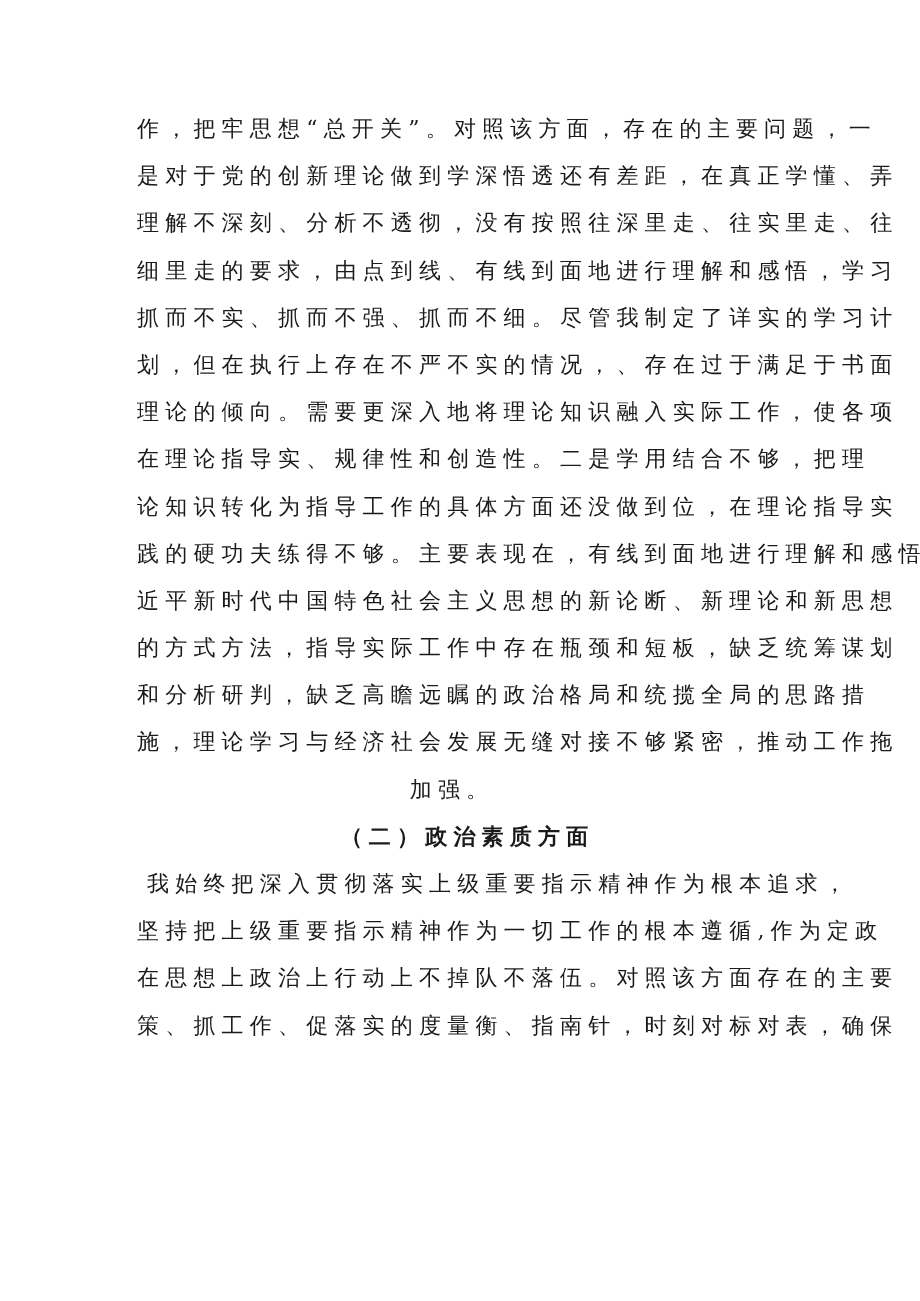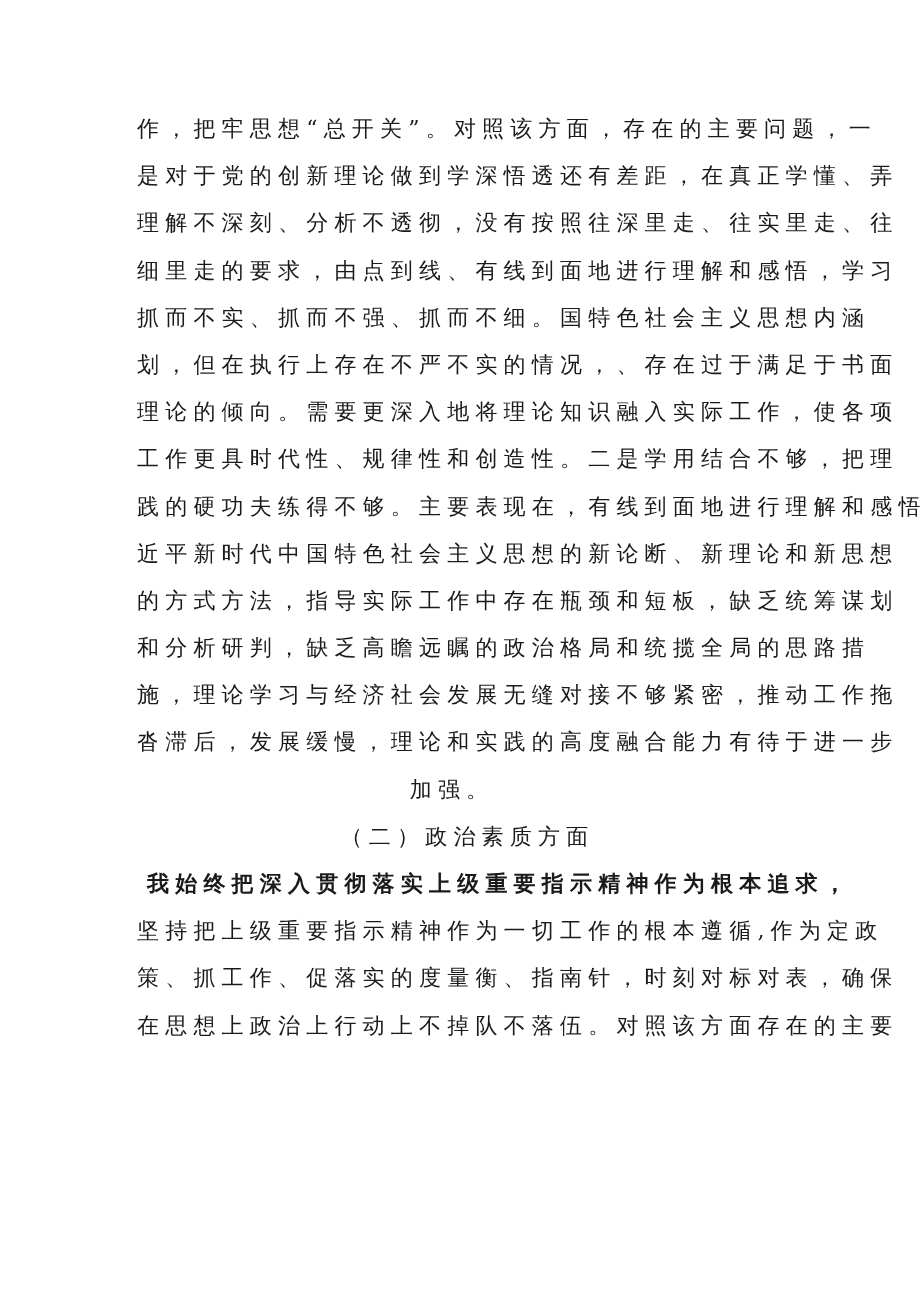--- a/index.html
+++ b/index.html
@@ -13,46 +13,46 @@
     color: #1a1a1a;
   }
   .line {
     height: 47.2px;
     line-height: 47.2px;
     font-size: 22px;
     letter-spacing: 6.2px;
     white-space: nowrap;
     text-align: center;
   }
-  .indent-heading { padding-left: 31px; }
-  .indent-para { padding-left: 10px; font-weight: bold; }
+  .indent-heading { padding-left: 31px; font-weight: bold; }
+  .indent-para { padding-left: 10px; }
 </style>
 </head>
 <body>
 
 <div class="page">
   <div>
     <div class="line">作，把牢思想“总开关”。对照该方面，存在的主要问题，一</div>
     <div class="line">是对于党的创新理论做到学深悟透还有差距，在真正学懂、弄</div>
     <div class="line">理解不深刻、分析不透彻，没有按照往深里走、往实里走、往</div>
     <div class="line">细里走的要求，由点到线、有线到面地进行理解和感悟，学习</div>
-    <div class="line">抓而不实、抓而不强、抓而不细。国特色社会主义思想内涵</div>
+    <div class="line">抓而不实、抓而不强、抓而不细。尽管我制定了详实的学习计</div>
     <div class="line">划，但在执行上存在不严不实的情况，、存在过于满足于书面</div>
     <div class="line">理论的倾向。需要更深入地将理论知识融入实际工作，使各项</div>
-    <div class="line">工作更具时代性、规律性和创造性。二是学用结合不够，把理</div>
+    <div class="line">在理论指导实、规律性和创造性。二是学用结合不够，把理</div>
+    <div class="line">论知识转化为指导工作的具体方面还没做到位，在理论指导实</div>
     <div class="line">践的硬功夫练得不够。主要表现在，有线到面地进行理解和感悟</div>
     <div class="line">近平新时代中国特色社会主义思想的新论断、新理论和新思想</div>
     <div class="line">的方式方法，指导实际工作中存在瓶颈和短板，缺乏统筹谋划</div>
     <div class="line">和分析研判，缺乏高瞻远瞩的政治格局和统揽全局的思路措</div>
     <div class="line">施，理论学习与经济社会发展无缝对接不够紧密，推动工作拖</div>
-    <div class="line">沓滞后，发展缓慢，理论和实践的高度融合能力有待于进一步</div>
     <div class="line">加强。</div>
   </div>
 
   <div class="line indent-heading">（二）政治素质方面</div>
 
   <div>
     <div class="line indent-para">我始终把深入贯彻落实上级重要指示精神作为根本追求，</div>
     <div class="line">坚持把上级重要指示精神作为一切工作的根本遵循,作为定政</div>
+    <div class="line">在思想上政治上行动上不掉队不落伍。对照该方面存在的主要</div>
     <div class="line">策、抓工作、促落实的度量衡、指南针，时刻对标对表，确保</div>
-    <div class="line">在思想上政治上行动上不掉队不落伍。对照该方面存在的主要</div>
   </div>
 </div>
 
 </body></html>

